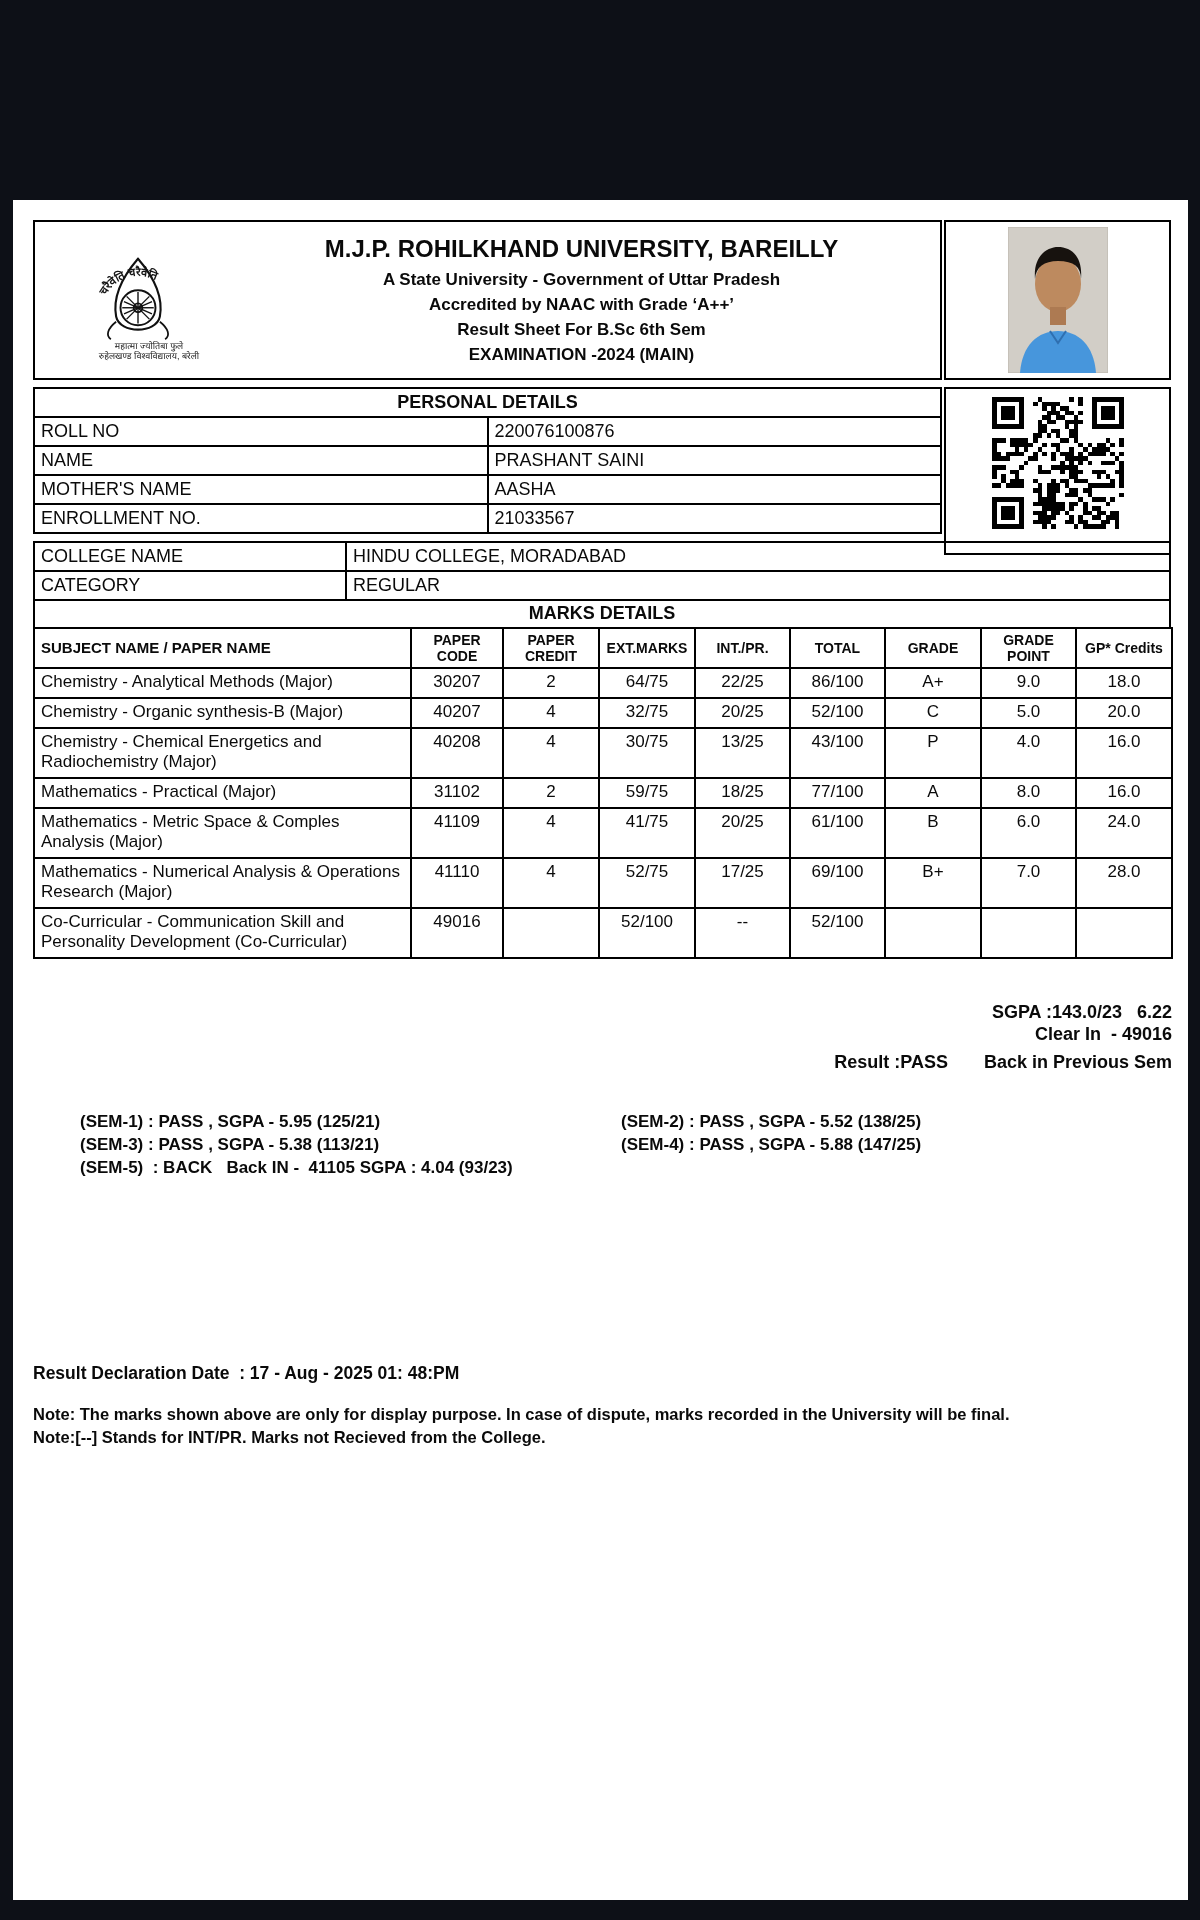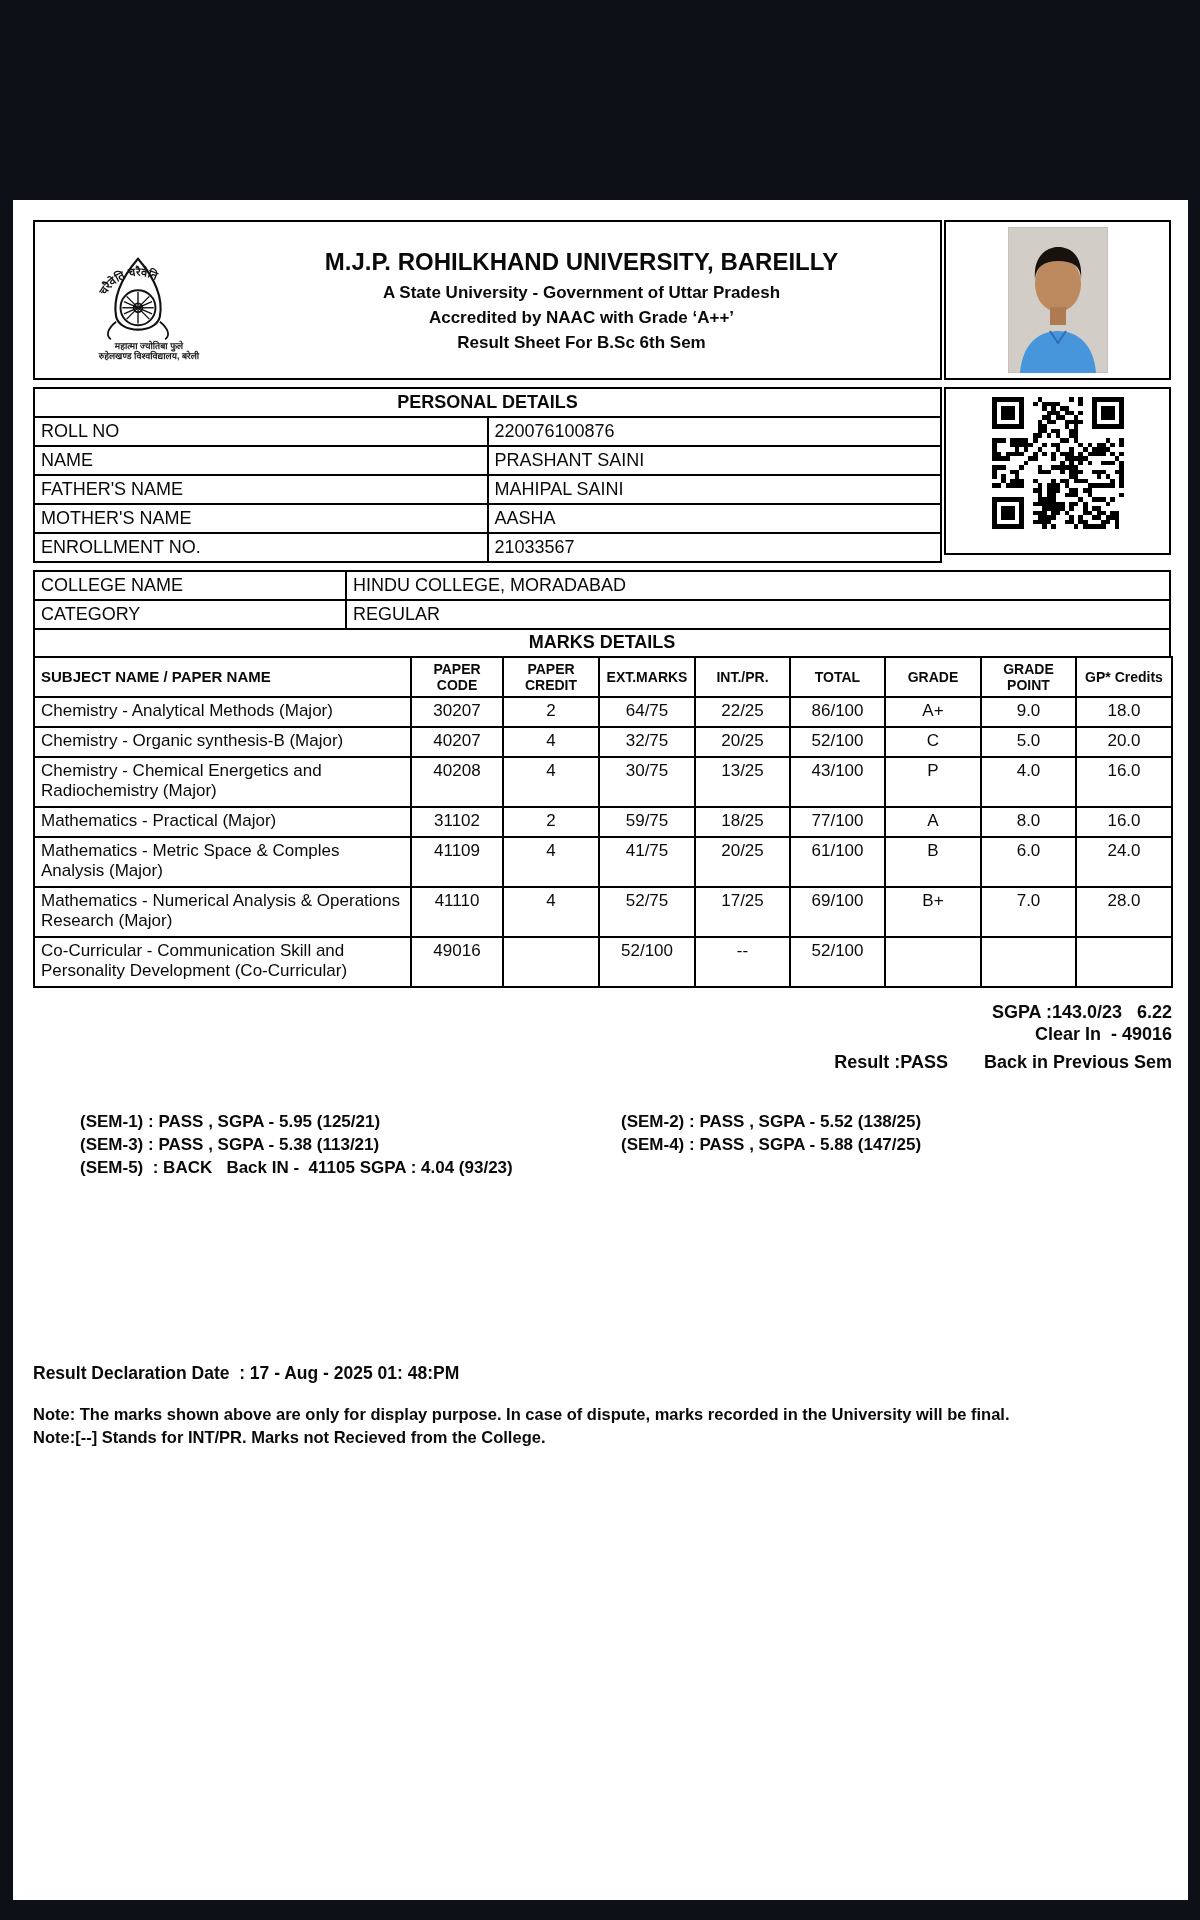--- a/index.html
+++ b/index.html
@@ -6,21 +6,21 @@
   body{width:1200px;height:1920px;position:relative;overflow:hidden;
        font-family:"Liberation Sans","DejaVu Sans",sans-serif;color:#0a0a0a;}
   .page{position:absolute;left:13px;top:200px;width:1175px;height:1700px;background:#ffffff;}
 
   .content{position:absolute;left:20px;top:20px;width:1138px;}
 
   
   .header-box{box-sizing:border-box;width:909px;height:160px;border:2px solid #000;
               display:flex;align-items:center;}
   .logo-wrap{width:196px;box-sizing:border-box;padding:4px 0 0 44px;flex:none;text-align:center;}
-  .logo-hindi{font-size:9px;line-height:10px;font-weight:bold;color:#1a1a1a;width:140px;}
+  .logo-hindi{font-size:9px;line-height:10px;font-weight:normal;color:#1a1a1a;width:140px;}
   .titles{flex:1;text-align:center;padding-right:8px;}
   .uni-title{font-size:24px;font-weight:bold;letter-spacing:0;margin-bottom:7px;}
   .sub{font-size:17px;font-weight:bold;margin-top:5px;}
 
   .photo-box{position:absolute;left:931px;top:20px;width:227px;height:160px;
              box-sizing:border-box;border:2px solid #000;display:flex;justify-content:center;align-items:center;}
   .qr-box{position:absolute;left:931px;top:187px;width:227px;height:168px;
           box-sizing:border-box;border:2px solid #000;display:flex;justify-content:center;align-items:flex-start;padding-top:8px;}
 
   
@@ -90,39 +90,36 @@
           <path d="M40 90 C30 98 28 106 34 110 M90 90 C100 98 102 106 96 110" fill="none" stroke="#111" stroke-width="2"></path>
         </svg>
         <div class="logo-hindi">महात्मा ज्योतिबा फुले</div>
         <div class="logo-hindi">रुहेलखण्ड विश्वविद्यालय, बरेली</div>
       </div>
       <div class="titles">
         <div class="uni-title">M.J.P. ROHILKHAND UNIVERSITY, BAREILLY</div>
         <div class="sub">A State University - Government of Uttar Pradesh</div>
         <div class="sub">Accredited by NAAC with Grade ‘A++’</div>
         <div class="sub">Result Sheet For B.Sc 6th Sem</div>
+        <div class="sub">EXAMINATION -2024 (MAIN)</div>
       </div>
     </div>
 
     <table class="pdt pdtA">
       <tbody id="pdA">
         <tr>
           <td class="pd-title" colspan="2">PERSONAL DETAILS</td>
         </tr>
       <tr>
             <td class="pl">ROLL NO</td>
             <td class="pv">220076100876</td>
           </tr>
           <tr>
             <td class="pl">NAME</td>
             <td class="pv">PRASHANT SAINI</td>
-          </tr>
-          <tr>
-            <td class="pl">FATHER'S NAME</td>
-            <td class="pv">MAHIPAL SAINI</td>
           </tr>
           <tr>
             <td class="pl">MOTHER'S NAME</td>
             <td class="pv">AASHA</td>
           </tr>
           <tr>
             <td class="pl">ENROLLMENT NO.</td>
             <td class="pv">21033567</td>
           </tr>
         </tbody>

